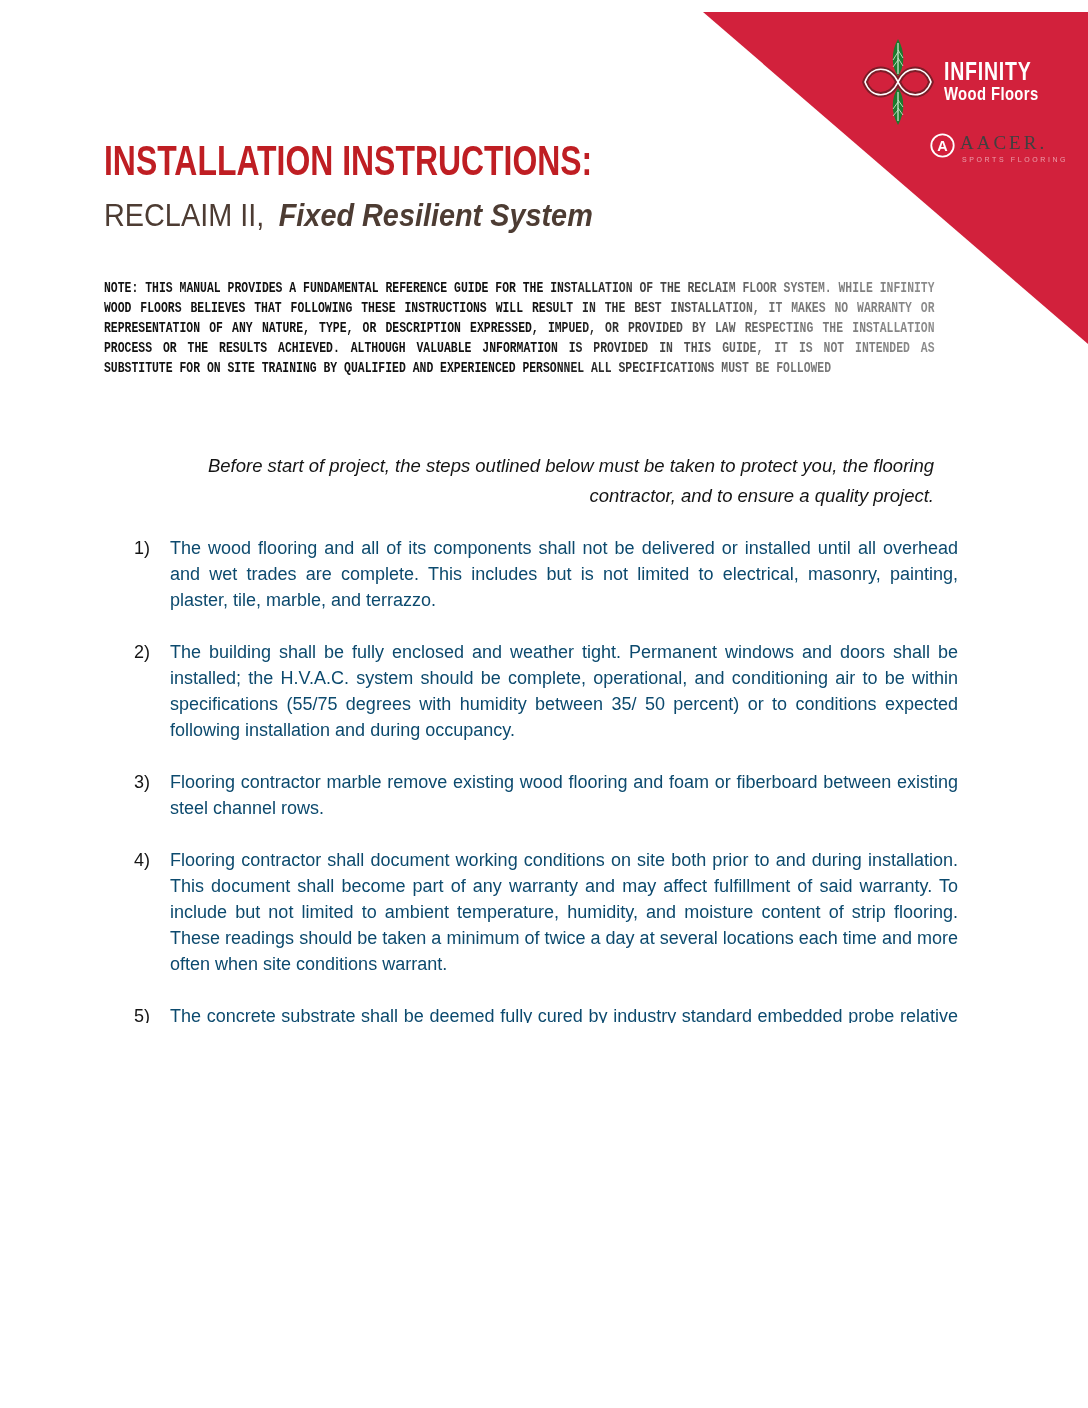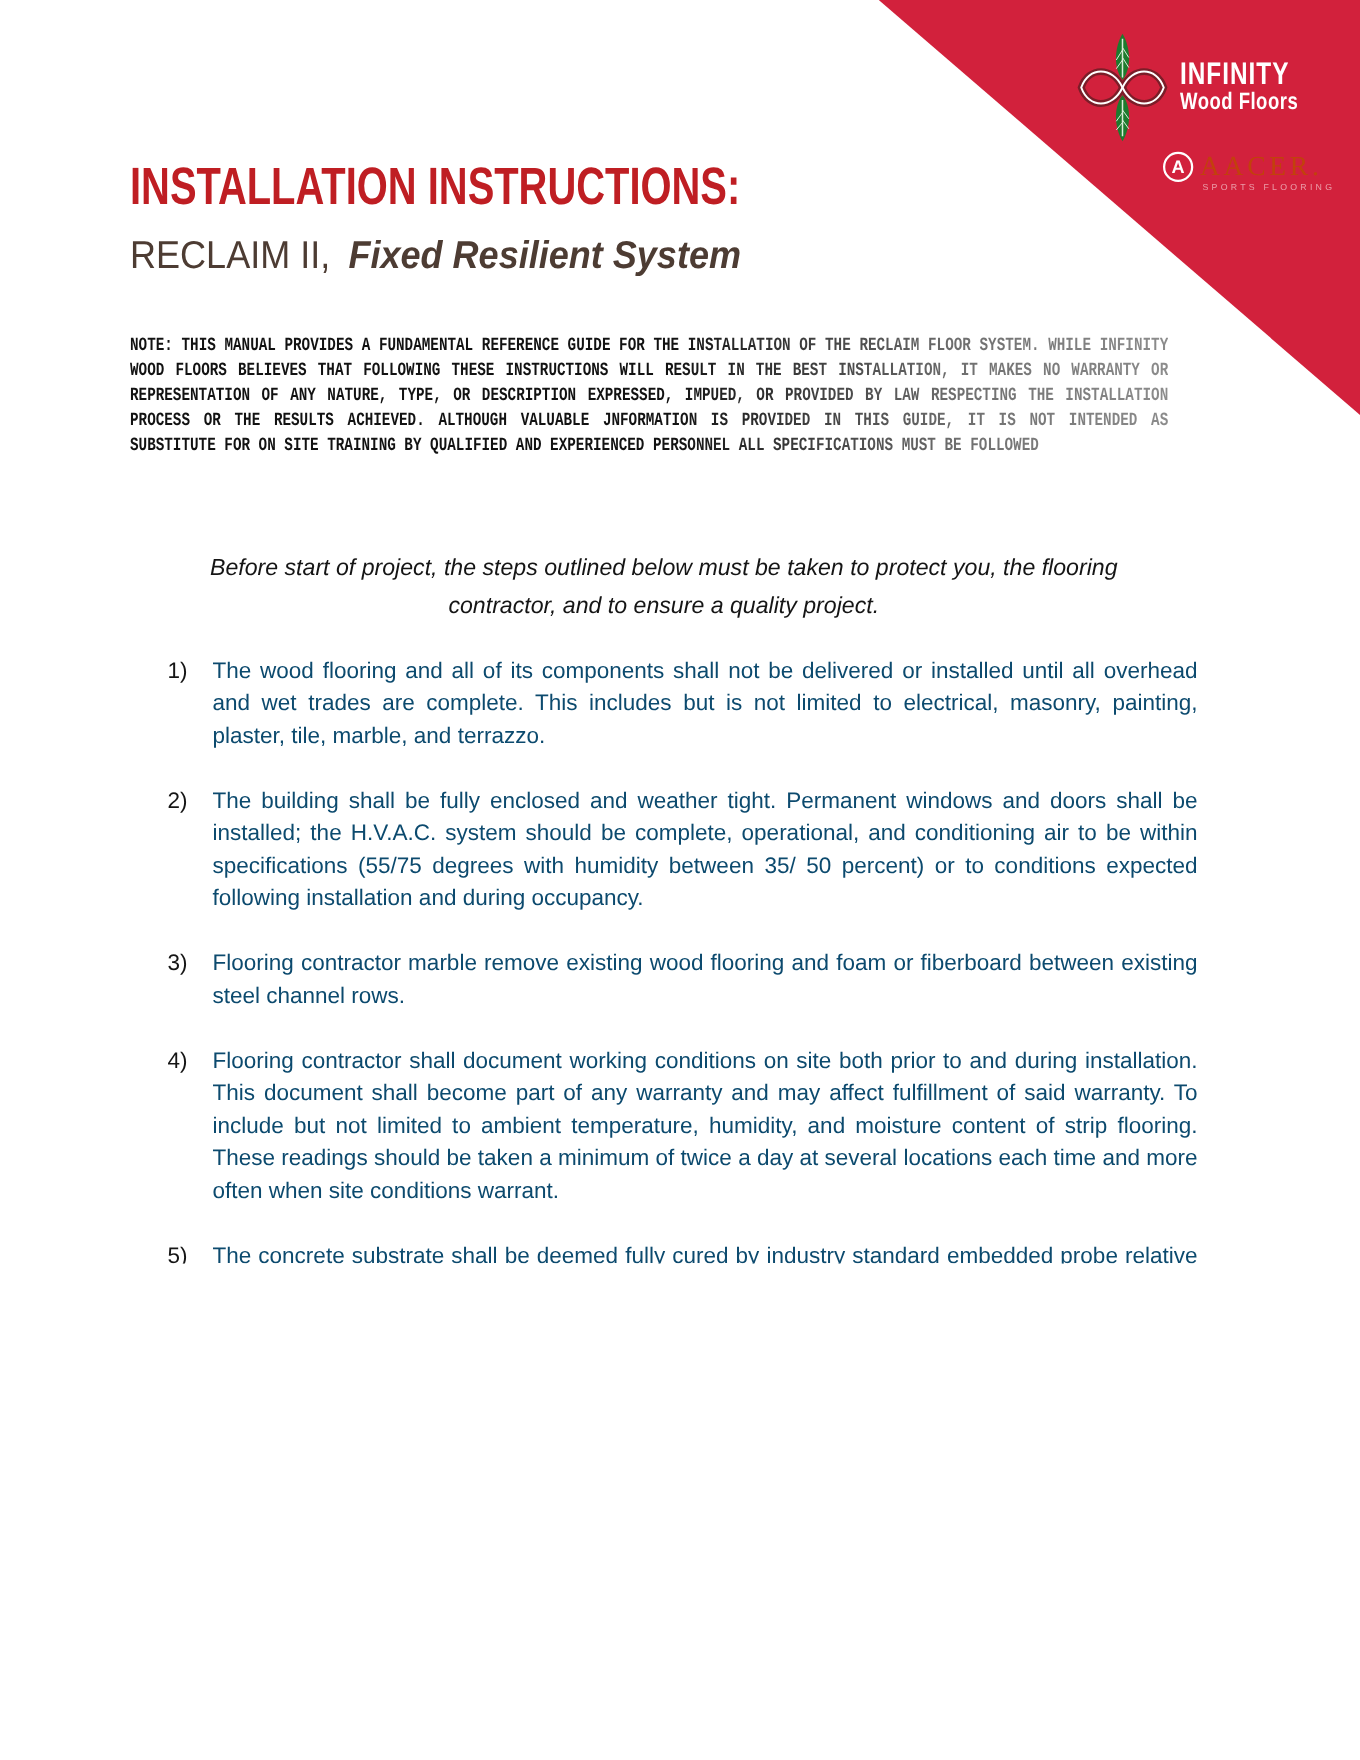--- a/index.html
+++ b/index.html
@@ -3,20 +3,21 @@
 <meta charset="utf-8">
 <style>
   html,body { margin:0; padding:0; background:#ffffff; }
   .page {
     position:relative;
     width:1088px; height:1011px;
     background:#ffffff;
     font-family:"Liberation Sans", sans-serif;
     color:#1b1b1b;
     overflow:hidden;
+    margin-top:12px;
   }
 
   
   .banner-tri {
     position:absolute; top:0; left:0;
     width:1088px; height:332px;
     background:#d2213c;
     clip-path:polygon(703px 0, 1088px 0, 1088px 332px);
   }
   .inf-mark { position:absolute; left:856px; top:24px; }
@@ -24,21 +25,21 @@
     position:absolute; left:944px; top:46px;
     transform:scaleX(.78); transform-origin:0 0;
     color:#ffffff; white-space:nowrap;
   }
   .inf-name { font-size:25px; font-weight:bold; letter-spacing:1px; line-height:1.05; }
   .inf-tag  { font-size:19px; font-weight:bold; letter-spacing:.5px; line-height:1.1; }
   .aacer { position:absolute; left:929px; top:120px; display:flex; align-items:flex-start; }
   .aacer-text { margin-left:4px; }
   .aacer-name {
     font-family:"Liberation Serif", serif;
-    font-size:22px; letter-spacing:3px; color:#c2410c; line-height:1.2;
+    font-size:19px; letter-spacing:3px; color:#404040; line-height:1.2;
   }
   .aacer-tag {
     font-size:7px; letter-spacing:2.6px; color:rgba(255,255,255,.55);
     margin:1px 0 0 2px; white-space:nowrap;
   }
 
   
   .content { position:relative; padding:0 130px 0 104px; }
   .doc-title {
     margin:128px 0 0 0;
@@ -76,21 +77,21 @@
 
   
   .section-heading {
     margin:58px 0 0 0;
     font-size:23px; font-weight:bold; line-height:1;
     text-align:center; color:#111111;
   }
   .section-intro {
     margin:30px auto 0 auto; width:806px;
     font-size:18.5px; font-style:italic; line-height:30px;
-    text-align:center; color:#151515;
+    text-align:right; color:#151515;
   }
   .conditions { list-style:none; margin:24px 0 0 0; padding:0; }
   .condition-item { display:flex; padding-left:30px; margin-bottom:26px; }
   .item-num { flex:0 0 36px; font-size:18px; line-height:26px; color:#151515; }
   .item-text {
     flex:1; font-size:18px; line-height:26px;
     text-align:justify; color:#0c4a6e;
   }
 </style>
 </head>

